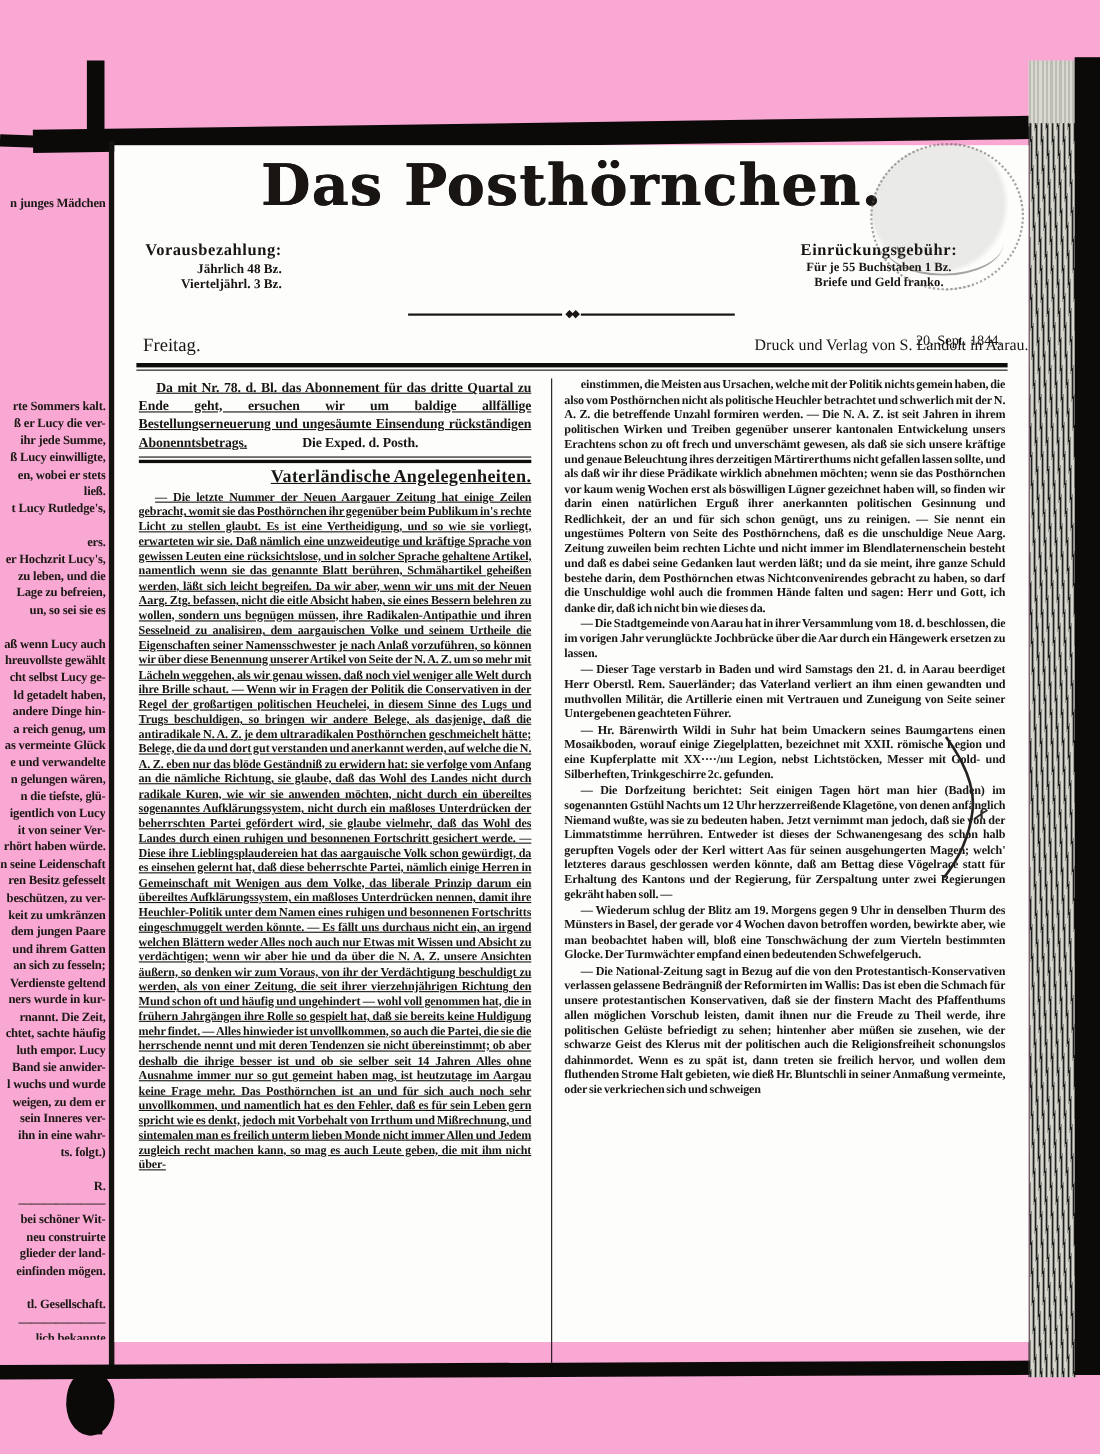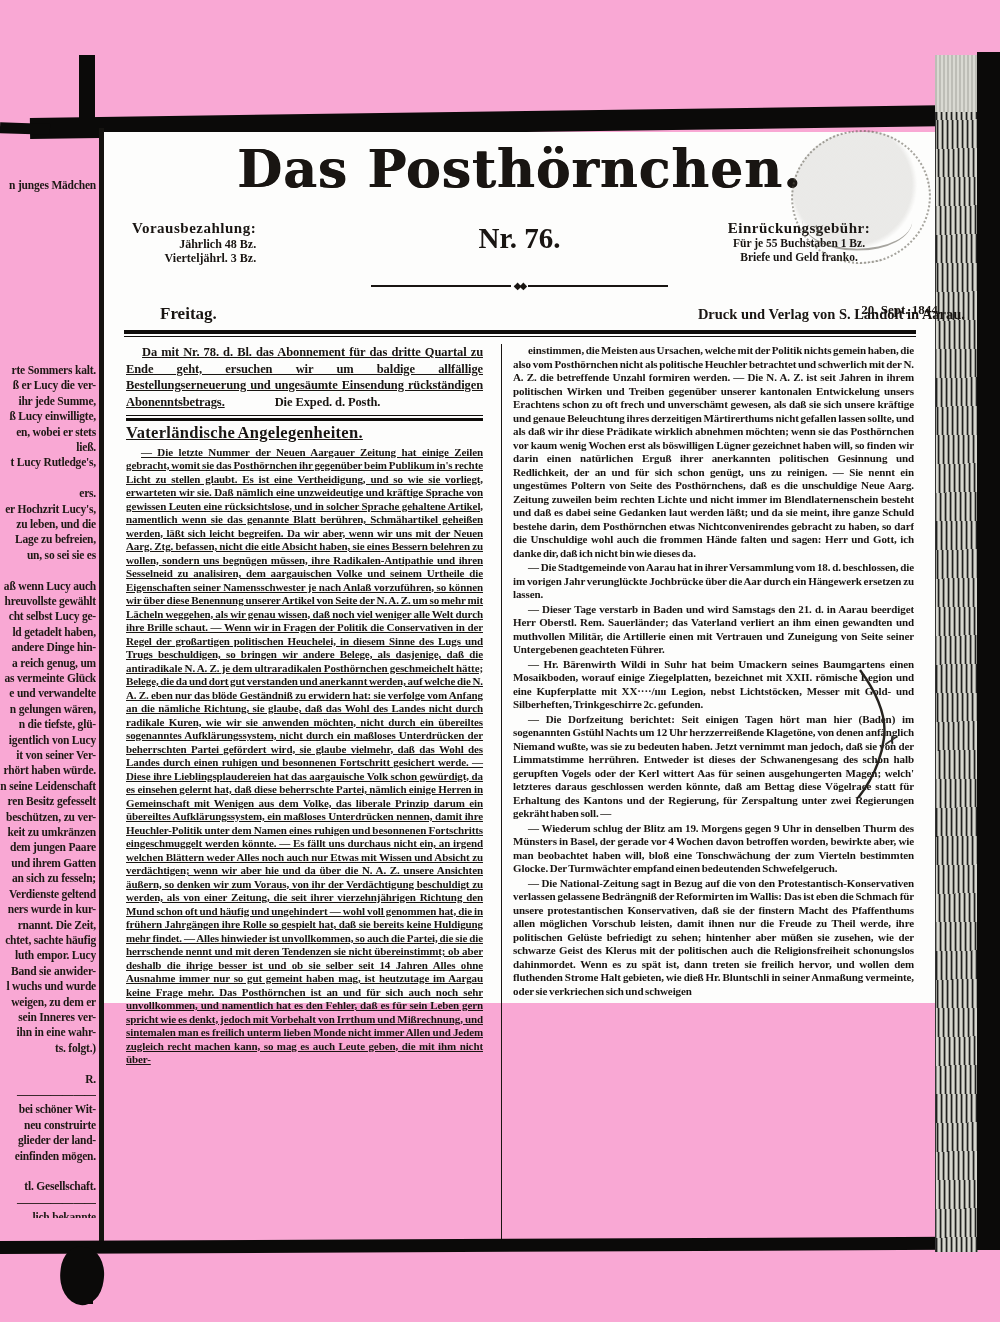--- a/index.html
+++ b/index.html
@@ -25,61 +25,61 @@
   .fore-edge-top { position:absolute; left:935px; top:55px; width:43px; height:60px;
               background:repeating-linear-gradient(90deg,#bdbdb6 0 2px,#d9d9d2 2px 4px); }
   .right-black { position:absolute; left:977px; top:52px; width:23px; height:1198px; background:#0b0a09; }
 
   
   .left-frag { position:absolute; left:0; top:178px; width:96px; height:1040px; overflow:hidden;
                font-weight:bold; font-size:11.5px; line-height:15.4px; text-align:right;
                white-space:pre-line; letter-spacing:-0.2px; color:#1c1814; }
 
   
-  .paper { position:absolute; left:104px; top:132px; width:831px; height:871px; background:#fdfdfc; }
+  .paper { position:absolute; left:104px; top:132px; width:831px; height:1088px; background:#fdfdfc; }
 
   .title { position:absolute; left:0; top:6px; width:100%; text-align:center;
            font-family:"DejaVu Serif",serif; font-weight:bold; font-size:52px;
            letter-spacing:1px; text-shadow:0.6px 0 0 #191512; }
 
   .info-row { position:absolute; left:0; top:88px; width:100%; height:62px; }
   .prepay { position:absolute; left:28px; top:0; font-weight:bold; }
   .prepay .h { font-size:15px; letter-spacing:0.5px; }
   .prepay .l { font-size:12px; padding-left:14px; line-height:14px;text-align:right; }
   .issue-no { position:absolute; left:0; top:2px; width:100%; text-align:center;
               font-weight:bold; font-size:29px; }
   .insertion { position:absolute; left:576px; top:0; width:238px; text-align:center; font-weight:bold; }
   .insertion .h { font-size:15px; letter-spacing:0.5px; }
   .insertion .l { font-size:11.5px; line-height:13.5px; }
 
   .ornament { position:absolute; left:0; top:150px; width:100%; display:flex; justify-content:center; align-items:center; }
   .ornament .wing { width:140px; height:2px; background:#191512; }
   .ornament .gem { font-size:10px; line-height:8px; padding:0 3px; letter-spacing:-2px; }
 
-  .dateline { position:absolute; left:0; top:170px; width:100%; height:24px; font-weight:bold;margin-left:30px; }
+  .dateline { position:absolute; left:0; top:170px; width:100%; height:24px; font-weight:normal; }
   .dl-day { position:absolute; left:26px; top:2px; font-size:17px; }
   .dl-imprint { position:absolute; left:0; top:4px; width:100%; text-align:right; font-size:14.5px; }
   .dl-date { position:absolute; right:24px; top:0; font-size:13px; }
 
   .rule-double { position:absolute; left:20px; top:198px; width:792px; }
   .rule-double .thick { height:4px; background:#0f0d0b; }
   .rule-double .thin { height:1px; background:#0f0d0b; margin-top:2px; }
 
   .columns { position:absolute; left:22px; top:212px; width:788px; height:900px; display:flex; }
   .col { overflow:hidden; text-align:justify; font-weight:bold;
          font-size:11px; line-height:13.5px; letter-spacing:-0.1px; word-spacing:-1px; }
   .col-left { width:376px; padding-right:18px; border-right:1.5px solid #191512; height:895px;text-decoration:underline; }
   .col-right { width:412px; padding-left:11px; height:880px; }
 
   .notice { font-size:12.5px; line-height:16.5px; text-indent:16px; word-spacing:0; }
   .notice .sig { display:inline-block; margin-left:34px; }
   .rule-notice { margin:5px 0 4px 0; }
   .rule-notice .thin { height:1px; background:#0f0d0b; margin-bottom:2px; }
   .rule-notice .thick { height:3px; background:#0f0d0b; }
-  .sect-head { text-align:left; font-size:16.5px; letter-spacing:0.3px; margin:5px 0 6px 0; text-indent:0; }
+  .sect-head { text-align:right; font-size:16.5px; letter-spacing:0.3px; margin:5px 0 6px 0; text-indent:0; }
   .body-par { text-indent:15px; }
   .col-right .body-par { margin-bottom:1px; }
 
   
   .stamp { position:absolute; left:791px; top:130px; width:140px; height:134px;
            border:2px dotted rgba(95,92,80,0.55); border-radius:50%;
            background:radial-gradient(circle at 45% 40%, rgba(70,65,55,0.10) 0 55%, transparent 60%);
            transform:rotate(-8deg); }
   .stamp .arc { position:absolute; left:6px; top:58px; width:110px; height:60px;
            border:none; border-bottom:2px solid rgba(80,76,65,0.5); border-radius:50%; transform:rotate(8deg); }
@@ -184,21 +184,20 @@
   <div class="paper">
 
     <div class="title">Das Posthörnchen.</div>
 
     <div class="info-row">
       <div class="prepay">
         <div class="h">Vorausbezahlung:</div>
         <div class="l">Jährlich  48 Bz.</div>
         <div class="l">Vierteljährl. 3 Bz.</div>
       </div>
-      <div class="issue-no">Nr. 76.</div>
       <div class="insertion">
         <div class="h">Einrückungsgebühr:</div>
         <div class="l">Für je 55 Buchstaben 1 Bz.</div>
         <div class="l">Briefe und Geld franko.</div>
       </div>
     </div>
 
     <div class="ornament">
       <div class="wing"></div>
       <div class="gem">◆◆</div>

